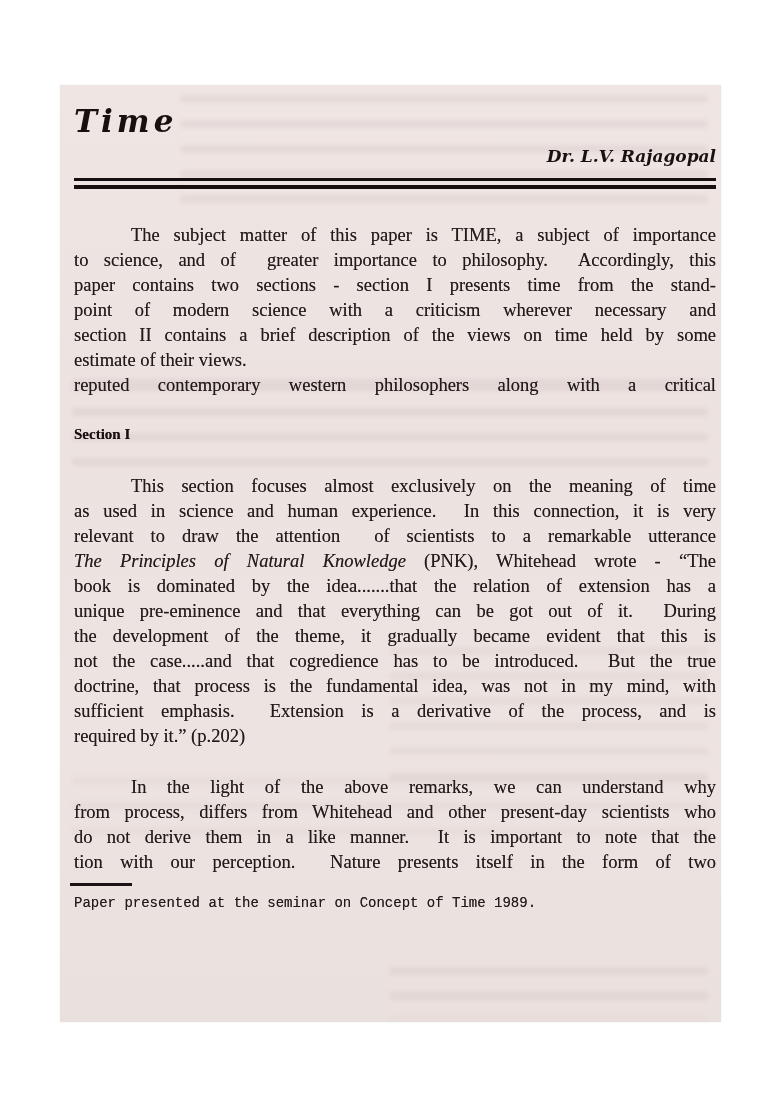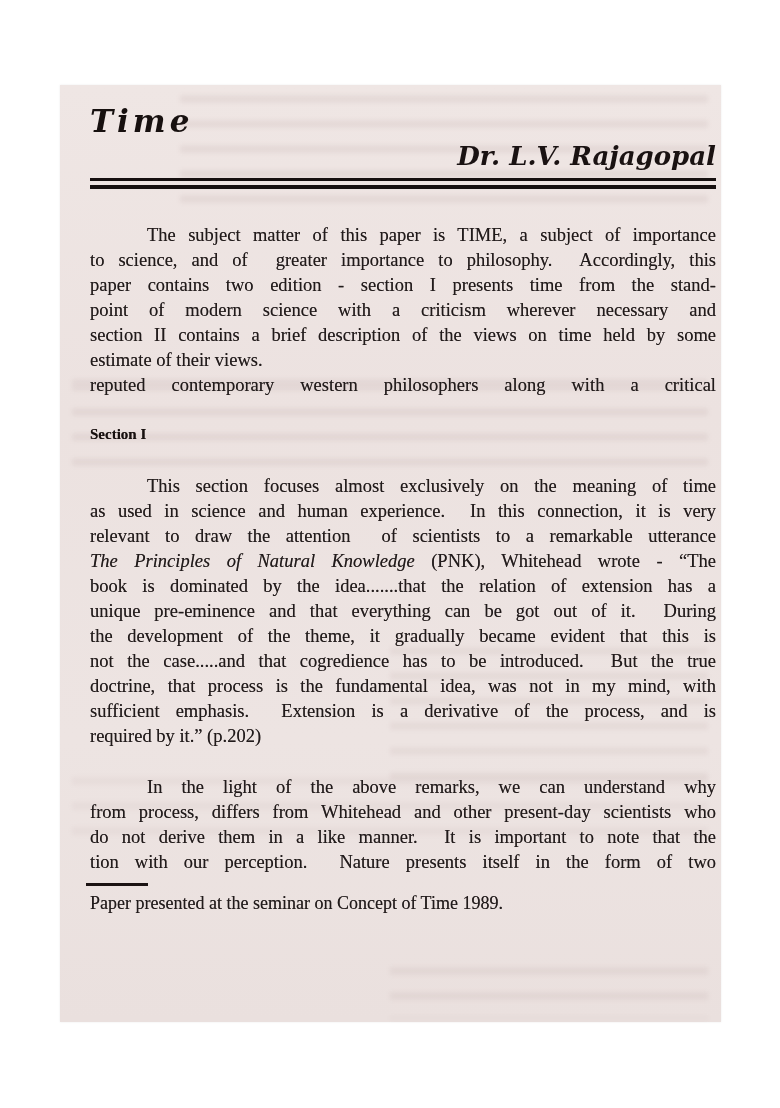--- a/index.html
+++ b/index.html
@@ -11,21 +11,21 @@
     font-family: "Liberation Serif", "DejaVu Serif", serif;
   }
   .paper {
     position: absolute;
     left: 60px; top: 85px;
     width: 661px; height: 937px;
     background: linear-gradient(180deg, #efe6e4 0%, #ece2e0 35%, #ede4e2 70%, #eae0de 100%);
     color: #211b1b;
     box-shadow: 0 0 2px rgba(0,0,0,0.08);
   }
-  .inner { position: relative; padding: 0 5px 0 14px; margin-left: 16px; }
+  .inner { position: relative; padding: 0 5px 0 14px; }
 
   
   .ghost {
     position: absolute; pointer-events: none;
     background: repeating-linear-gradient(180deg,
       rgba(156,128,126,0.20) 0px, rgba(156,128,126,0.20) 8px,
       rgba(238,229,227,0) 8px, rgba(238,229,227,0) 25px);
     filter: blur(2px);
     opacity: .55;
   }
@@ -40,21 +40,21 @@
     font-family: "DejaVu Serif", serif;
     font-style: italic; font-weight: bold;
     font-size: 31px; line-height: 40px;
     letter-spacing: 4px;
     color: #17100f;
   }
   .byline {
     text-align: right;
     font-family: "DejaVu Serif", serif;
     font-style: italic; font-weight: bold;
-    font-size: 26px; line-height: 30px;
+    font-size: 17px; line-height: 30px;
     color: #1a1212;
   }
   .rule {
     margin-top: 7px;
     height: 4px;
     border-top: 3px solid #171010;
     border-bottom: 4px solid #171010;
   }
 
   .bodytext { font-size: 18.5px; line-height: 25px; }
@@ -73,42 +73,42 @@
     font-weight: bold;
     font-size: 15px; line-height: 25px;
     color: #17100f;
   }
   .p-remarks { margin-top: 26px; }
 
   .fnrule {
     width: 62px; margin-left: -4px; margin-top: 8px;
     border-top: 3px solid #1b1313;
   }
-  .footnote { font-size: 18px; line-height: 24px; margin-top: 5px; }
+  .footnote { font-size: 14px; line-height: 24px; margin-top: 5px; font-family: Liberation Mono, monospace; }
 </style>
 </head>
 <body>
 
 <div class="paper">
   <div class="ghost g1"></div>
   <div class="ghost g2"></div>
   <div class="ghost g3"></div>
   <div class="ghost g4"></div>
   <div class="ghost g5"></div>
 
   <div class="inner">
     <h1 class="doc-title">Time</h1>
     <div class="byline">Dr. L.V. Rajagopal</div>
     <div class="rule"></div>
 
     <div class="bodytext">
       <div class="para p-intro">
           <div class="line indent">The subject matter of this paper is TIME, a subject of importance</div>
           <div class="line">to science, and of&nbsp; greater importance to philosophy.&nbsp; Accordingly, this</div>
-          <div class="line">paper contains two edition - section I presents time from the stand-</div>
+          <div class="line">paper contains two sections - section I presents time from the stand-</div>
           <div class="line">point of modern science with a criticism wherever necessary and</div>
           <div class="line">section II contains a brief description of the views on time held by some</div>
           <div class="line rag">estimate of their views.</div>
           <div class="line">reputed contemporary western philosophers along with a critical</div>
         </div>
 
       <h2 class="sec">Section I</h2>
 
       <div class="para p-whitehead">
           <div class="line indent">This section focuses almost exclusively on the meaning of time</div>

